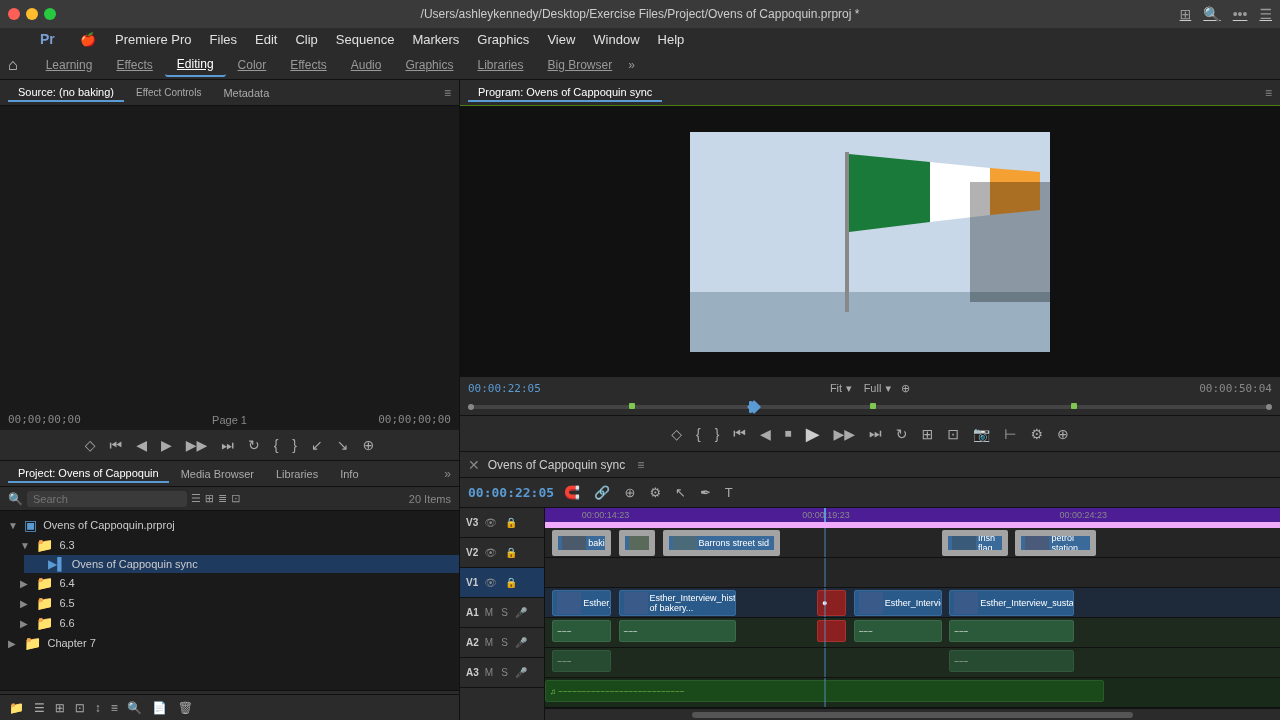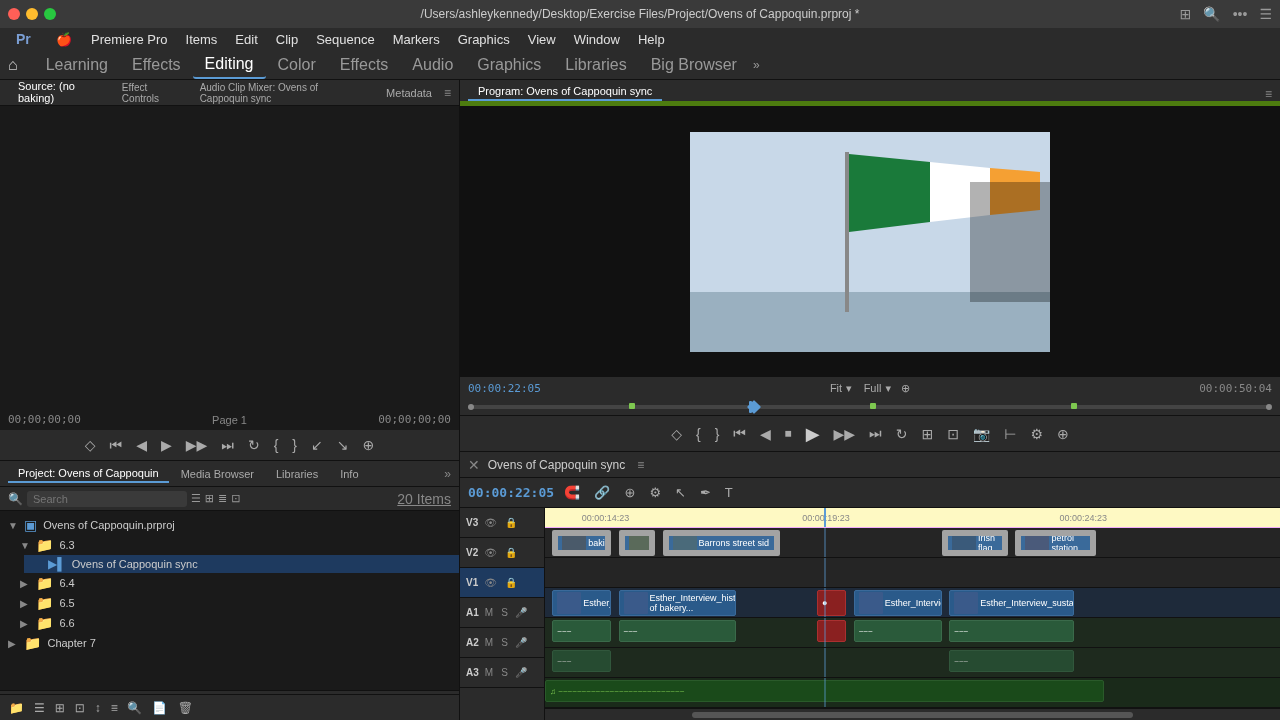--- a/index.html
+++ b/index.html
@@ -1,36 +1,36 @@
 <!DOCTYPE html>
 <html><head>
   <meta charset="utf-8">
   <style>
     * { margin: 0; padding: 0; box-sizing: border-box; }
     body { width: 1280px; height: 720px; overflow: hidden; background: #1a1a1a; font-family: -apple-system, BlinkMacSystemFont, 'Helvetica Neue', sans-serif; font-size: 12px; color: #ccc; }
 
     
-    #titlebar { height: 28px; background: #3a3a3a; display: flex; align-items: center; padding: 0 8px; position: relative; }
+    #titlebar { height: 28px; background: #3a3a3a; display: flex; align-items: center; padding: 0 8px; position: relative; text-decoration: underline; }
     #traffic-lights { display: flex; gap: 6px; align-items: center; }
     .traffic-dot { width: 12px; height: 12px; border-radius: 50%; }
     .td-red { background: #ff5f57; }
     .td-yellow { background: #febc2e; }
     .td-green { background: #28c840; }
     #titlebar-title { position: absolute; left: 50%; transform: translateX(-50%); font-size: 12px; color: #ccc; white-space: nowrap; }
     #titlebar-icons { margin-left: auto; display: flex; gap: 12px; align-items: center; color: #999; font-size: 14px; }
 
     
     #menubar { height: 22px; background: #2b2b2b; display: flex; align-items: center; padding: 0 8px; gap: 2px; }
     .menu-item { padding: 2px 8px; font-size: 13px; color: #e0e0e0; cursor: pointer; border-radius: 3px; }
-    #app-logo { margin-right: 8px; color: #7b9fd4; font-weight: bold; font-size: 14px; }
+    #app-logo { margin-right: 8px; color: #7b9fd4; font-weight: bold; font-size: 14px; margin-left: 24px; }
 
     
     #workspace-bar { height: 30px; background: #2b2b2b; display: flex; align-items: center; padding: 0 8px; border-bottom: 1px solid #111; }
     #home-btn { color: #ccc; margin-right: 16px; font-size: 16px; cursor: pointer; }
-    .ws-tab { padding: 4px 12px; font-size: 16px; color: #999; cursor: pointer; border-radius: 3px; }
+    .ws-tab { padding: 4px 12px; font-size: 12px; color: #999; cursor: pointer; border-radius: 3px; text-decoration: underline; }
     .ws-tab.active { color: #fff; border-bottom: 2px solid #5b9bd5; }
     .ws-more { color: #999; margin-left: 4px; cursor: pointer; }
 
     
     #main { display: flex; height: calc(720px - 80px); }
 
     
     #left-panel { width: 460px; display: flex; flex-direction: column; border-right: 1px solid #111; }
 
     
@@ -48,38 +48,38 @@
     .monitor-timecode-right { position: absolute; bottom: 4px; right: 8px; font-size: 11px; color: #888; font-family: monospace; }
     .monitor-controls { height: 30px; background: #2b2b2b; display: flex; align-items: center; justify-content: center; gap: 6px; padding: 0 8px; }
     .ctrl-btn { background: none; border: none; color: #aaa; cursor: pointer; font-size: 14px; padding: 2px 4px; }
 
     
     #project-panel { flex: 1; background: #1a1a1a; display: flex; flex-direction: column; border-top: 1px solid #111; }
     #project-panel-tabs { height: 26px; background: #2b2b2b; display: flex; align-items: center; padding: 0 8px; gap: 2px; border-bottom: 1px solid #111; }
     #project-search { height: 24px; background: #2b2b2b; display: flex; align-items: center; padding: 0 8px; gap: 4px; border-bottom: 1px solid #111; }
     #project-search input { background: #3a3a3a; border: none; color: #ccc; font-size: 11px; padding: 2px 6px; border-radius: 3px; width: 160px; }
     .project-icons { display: flex; gap: 4px; align-items: center; color: #999; font-size: 11px; }
-    .items-count { margin-left: auto; font-size: 14px; color: #888; text-decoration: underline; }
+    .items-count { margin-left: auto; font-size: 11px; color: #888; }
     #project-list { flex: 1; overflow-y: auto; padding: 4px 0; }
     .project-item { display: flex; align-items: center; padding: 2px 8px; gap: 6px; cursor: pointer; font-size: 11px; color: #ccc; }
     .project-item.selected { background: #1e3a5f; }
     .folder-icon { color: #f5a623; font-size: 14px; }
     .folder-icon.orange { color: #f5a623; }
     .indent1 { margin-left: 12px; }
     .indent2 { margin-left: 24px; }
     .expand-arrow { color: #888; font-size: 10px; width: 10px; }
     .project-toolbar { height: 26px; background: #2b2b2b; display: flex; align-items: center; padding: 0 6px; gap: 4px; border-top: 1px solid #111; }
     .pt-btn { background: none; border: none; color: #aaa; cursor: pointer; font-size: 12px; padding: 2px 3px; }
 
     
     #right-panel { flex: 1; display: flex; flex-direction: column; }
 
     
     #program-area { height: 400px; display: flex; flex-direction: column; border-bottom: 1px solid #111; }
-    #program-tabs { height: 26px; background: #2b2b2b; display: flex; align-items: flex-end; padding: 0 8px; gap: 2px; border-bottom: 5px solid #4d7c0f; }
+    #program-tabs { height: 26px; background: #2b2b2b; display: flex; align-items: center; padding: 0 8px; gap: 2px; border-bottom: 1px solid #4d7c0f; }
     #program-monitor { flex: 1; background: #111; position: relative; overflow: hidden; }
     .video-frame { width: 360px; height: 220px; background: #1a3a5c; margin: auto; position: absolute; top: 50%; left: 50%; transform: translate(-50%, -50%); overflow: hidden; }
     .flag-svg { width: 100%; height: 100%; }
     .program-timecode-bar { height: 22px; background: #2b2b2b; display: flex; align-items: center; padding: 0 8px; }
     .prog-tc { font-size: 11px; color: #5b9bd5; font-family: monospace; }
     .prog-fit { margin-left: auto; display: flex; align-items: center; gap: 4px; font-size: 11px; color: #aaa; }
     .prog-quality { margin-left: 12px; display: flex; align-items: center; gap: 4px; font-size: 11px; color: #aaa; }
     .prog-dur { margin-left: auto; font-size: 11px; color: #888; font-family: monospace; }
     #program-scrubbar { height: 16px; background: #2b2b2b; position: relative; }
     .scrub-track { height: 4px; background: #444; margin: 6px 8px; position: relative; border-radius: 2px; }
@@ -97,21 +97,21 @@
     .tl-menu { color: #888; cursor: pointer; margin-left: 4px; }
     #timeline-toolbar { height: 30px; background: #2b2b2b; display: flex; align-items: center; padding: 0 8px; gap: 6px; border-bottom: 1px solid #111; }
     .tl-tc { font-size: 13px; color: #5b9bd5; font-family: monospace; font-weight: bold; }
     .tl-btn { background: none; border: none; color: #aaa; cursor: pointer; font-size: 13px; padding: 2px 4px; }
     #timeline-body { flex: 1; display: flex; overflow: hidden; }
     #track-labels { width: 85px; background: #2b2b2b; display: flex; flex-direction: column; border-right: 1px solid #111; }
     .track-label { height: 30px; display: flex; align-items: center; padding: 0 6px; gap: 4px; font-size: 10px; color: #aaa; border-bottom: 1px solid #111; flex-shrink: 0; }
     .track-name { font-size: 10px; color: #ccc; font-weight: bold; }
     .track-btn { background: none; border: none; color: #888; cursor: pointer; font-size: 10px; padding: 1px 2px; }
     #timeline-tracks { flex: 1; display: flex; flex-direction: column; overflow: hidden; position: relative; }
-    #timeline-ruler { height: 20px; background: #fef9c3; border-bottom: 1px solid #f0abfc; position: relative; display: flex; align-items: center; padding: 0 4px; }
+    #timeline-ruler { height: 20px; background: #4c1d95; border-bottom: 6px solid #f0abfc; position: relative; display: flex; align-items: center; padding: 0 4px; }
     .ruler-mark { position: absolute; font-size: 9px; color: #888; }
     .playhead { position: absolute; width: 2px; height: 100%; background: #5b9bd5; top: 0; left: 38%; z-index: 10; }
     .track-row { height: 30px; background: #252525; border-bottom: 1px solid #111; position: relative; flex-shrink: 0; overflow: hidden; }
     .track-row.audio { background: #1e2a1e; }
     .track-row.music { background: #1a2a1a; }
     .clip { position: absolute; height: 26px; top: 2px; border-radius: 2px; overflow: hidden; display: flex; align-items: center; padding: 0 4px; font-size: 9px; color: #fff; cursor: pointer; }
     .clip-v { background: #3a6a9a; border: 6px solid #a3a3a3; }
     .clip-v2 { background: #2a5a8a; border: 1px solid #3a6a9a; }
     .clip-a { background: #2a5a3a; border: 1px solid #3a6a4a; }
     .clip-music { background: #1a4a1a; border: 1px solid #2a5a2a; }
@@ -139,21 +139,21 @@
     <span>🔍</span>
     <span>•••</span>
     <span>☰</span>
   </div>
 </div>
 
 <div id="menubar">
   <span class="menu-item" id="app-logo">Pr</span>
   <span class="menu-item">🍎</span>
   <span class="menu-item">Premiere Pro</span>
-  <span class="menu-item">Items</span>
+  <span class="menu-item">Files</span>
   <span class="menu-item">Edit</span>
   <span class="menu-item">Clip</span>
   <span class="menu-item">Sequence</span>
   <span class="menu-item">Markers</span>
   <span class="menu-item">Graphics</span>
   <span class="menu-item">View</span>
   <span class="menu-item">Window</span>
   <span class="menu-item">Help</span>
 </div>
 
@@ -172,21 +172,20 @@
 </div>
 
 <div id="main">
 
   <div id="left-panel">
 
     <div id="source-area">
       <div class="panel-tabs">
         <span class="panel-tab active">Source: (no baking)</span>
         <span class="panel-tab" style="font-size:10px;">Effect Controls</span>
-        <span class="panel-tab" style="font-size:10px;">Audio Clip Mixer: Ovens of Cappoquin sync</span>
         <span class="panel-tab">Metadata</span>
         <span class="panel-tab-menu">≡</span>
       </div>
       <div id="source-monitor">
         <div id="source-monitor-bg"></div>
         <div class="monitor-timecode">00;00;00;00</div>
         <div class="monitor-page">Page 1</div>
         <div class="monitor-timecode-right">00;00;00;00</div>
       </div>
       <div class="monitor-controls">

